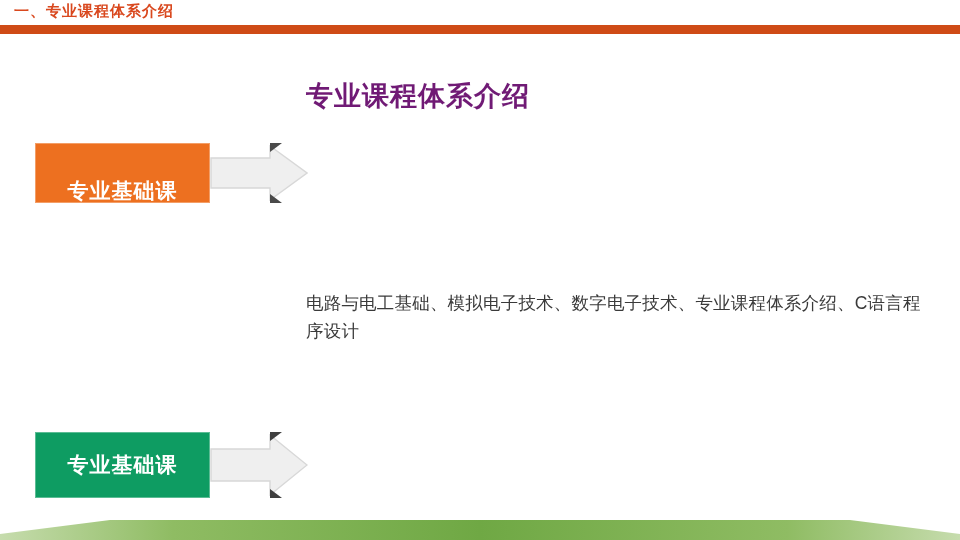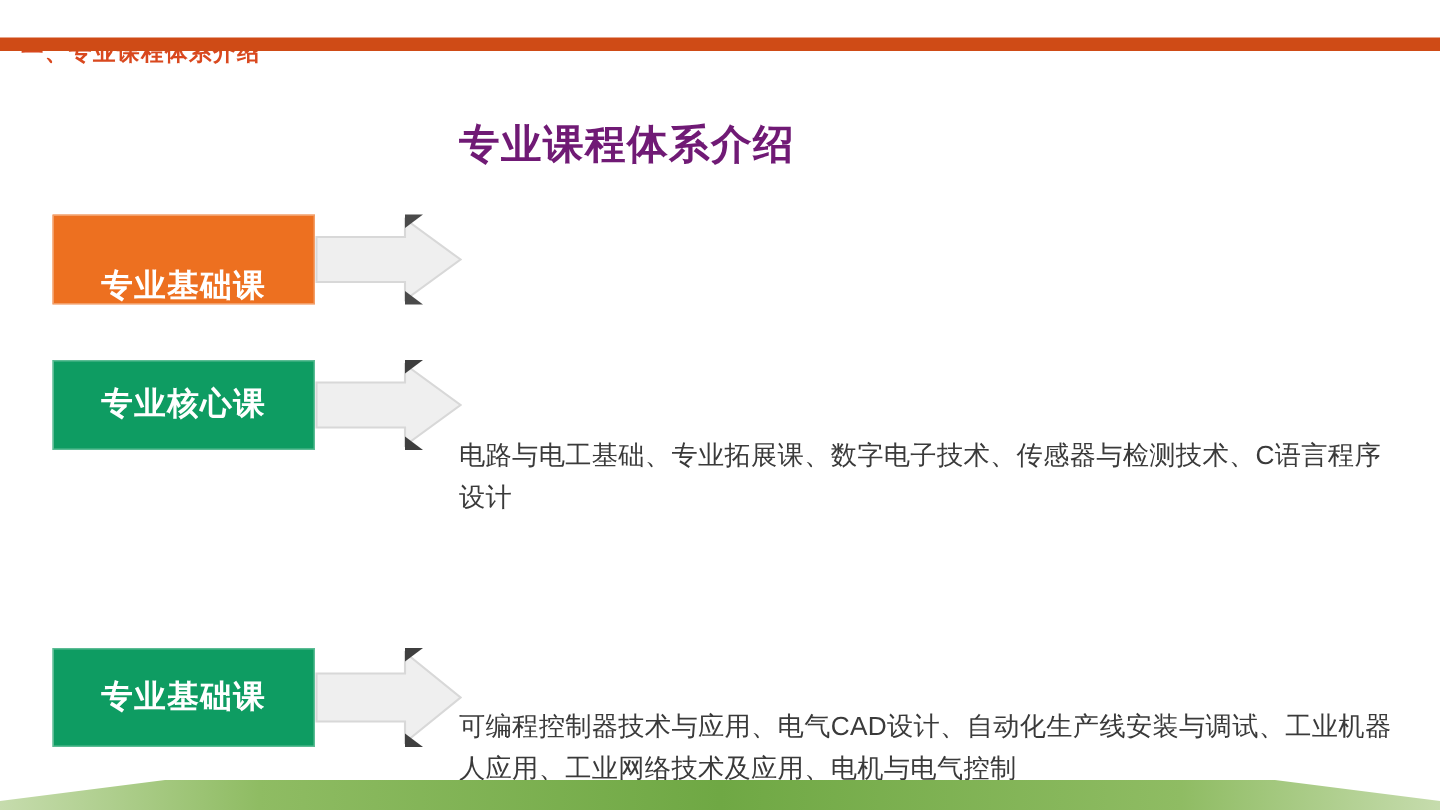--- a/index.html
+++ b/index.html
@@ -13,21 +13,20 @@
   .slide{position:relative;width:960px;height:540px;background:#fff;overflow:hidden;}
 
   
   .header{position:absolute;left:0;top:0;width:960px;height:34px;}
   .header-title{
     position:absolute;left:14px;top:2px;
     font-size:15px;font-weight:bold;
     color:#D9481E;
     letter-spacing:1px;
     white-space:nowrap;
-    margin-top:24px;
   }
   .header-rule{
     position:absolute;left:0;top:25px;width:960px;height:9px;
     background:#CF4B16;
   }
 
   
   .main-title{
     position:absolute;left:306px;top:78px;
     font-size:27px;font-weight:bold;color:#701a75;
@@ -114,40 +113,23 @@
       <div class="fold-group">
         <span class="fold fold-top"></span>
         <span class="fold fold-bot"></span>
       </div>
       <div class="arrow">
         <svg viewBox="0 0 98 56" preserveAspectRatio="none">
           <path d="M1 13 H60 V1 L97 28 L60 55 V43 H1 Z" fill="#EFEFEF" stroke="#D8D8D8" stroke-width="1.4"></path>
         </svg>
       </div>
     </div>
-    <div class="content c1">电路与电工基础、专业拓展课、数字电子技术、传感器与检测技术、C语言程序设计</div>
+    <div class="content c1">电路与电工基础、模拟电子技术、数字电子技术、专业课程体系介绍、C语言程序设计</div>
   </div>
 
-  <div class="row row-2">
-    <div class="badge-wrap">
-      <div class="badge green">
-        <span class="badge-label">专业核心课</span>
-      </div>
-      <div class="fold-group">
-        <span class="fold fold-top"></span>
-        <span class="fold fold-bot"></span>
-      </div>
-      <div class="arrow">
-        <svg viewBox="0 0 98 56" preserveAspectRatio="none">
-          <path d="M1 13 H60 V1 L97 28 L60 55 V43 H1 Z" fill="#EFEFEF" stroke="#D8D8D8" stroke-width="1.4"></path>
-        </svg>
-      </div>
-    </div>
-    <div class="content c2">可编程控制器技术与应用、电气CAD设计、自动化生产线安装与调试、工业机器人应用、工业网络技术及应用、电机与电气控制</div>
-  </div>
 
 
   <div class="row row-4">
     <div class="badge-wrap">
       <div class="badge green">
         <span class="badge-label">专业基础课</span>
       </div>
       <div class="fold-group">
         <span class="fold fold-top"></span>
         <span class="fold fold-bot"></span>

